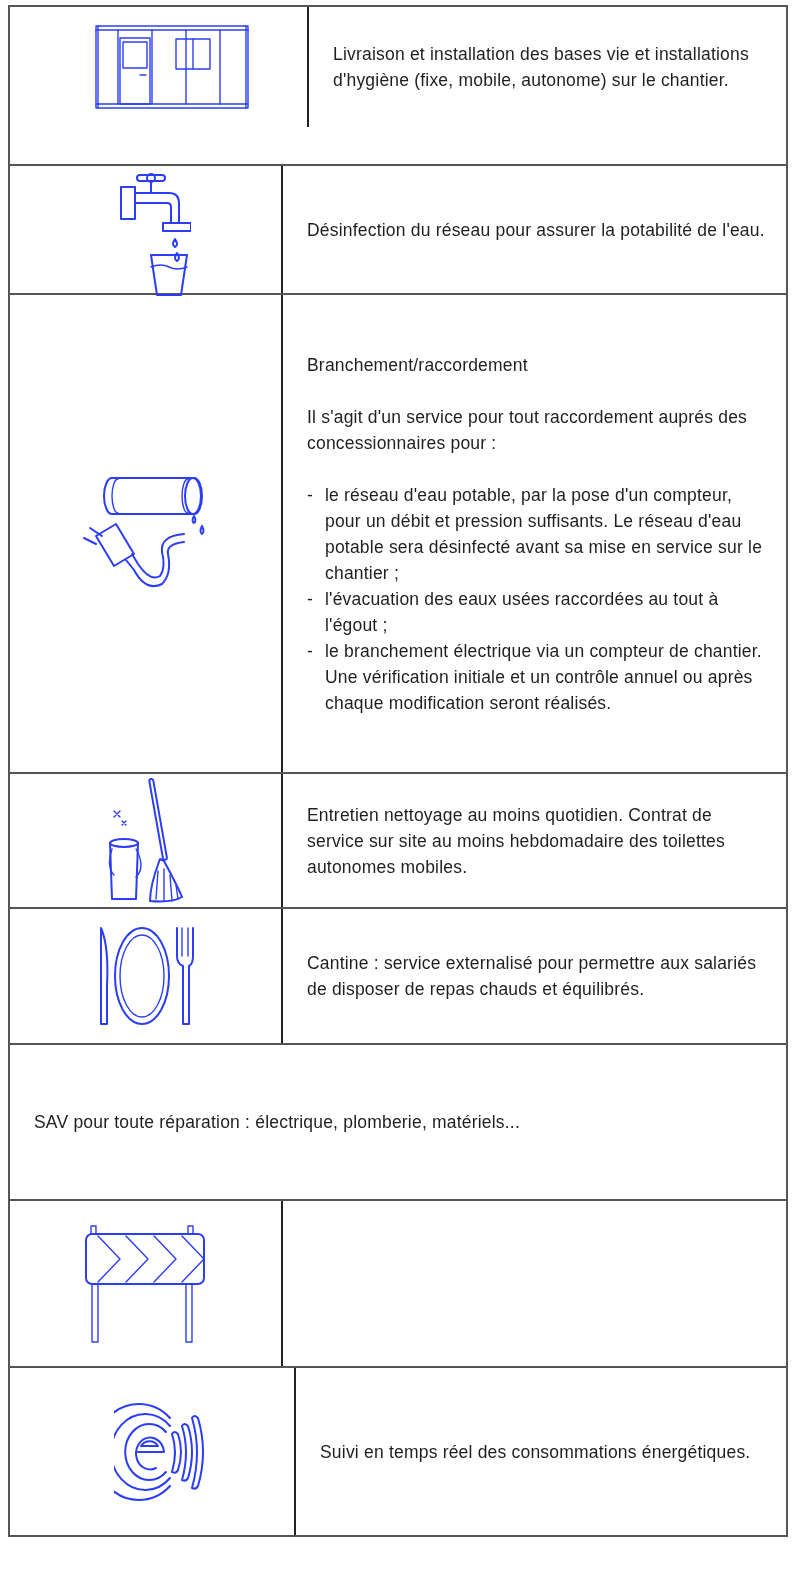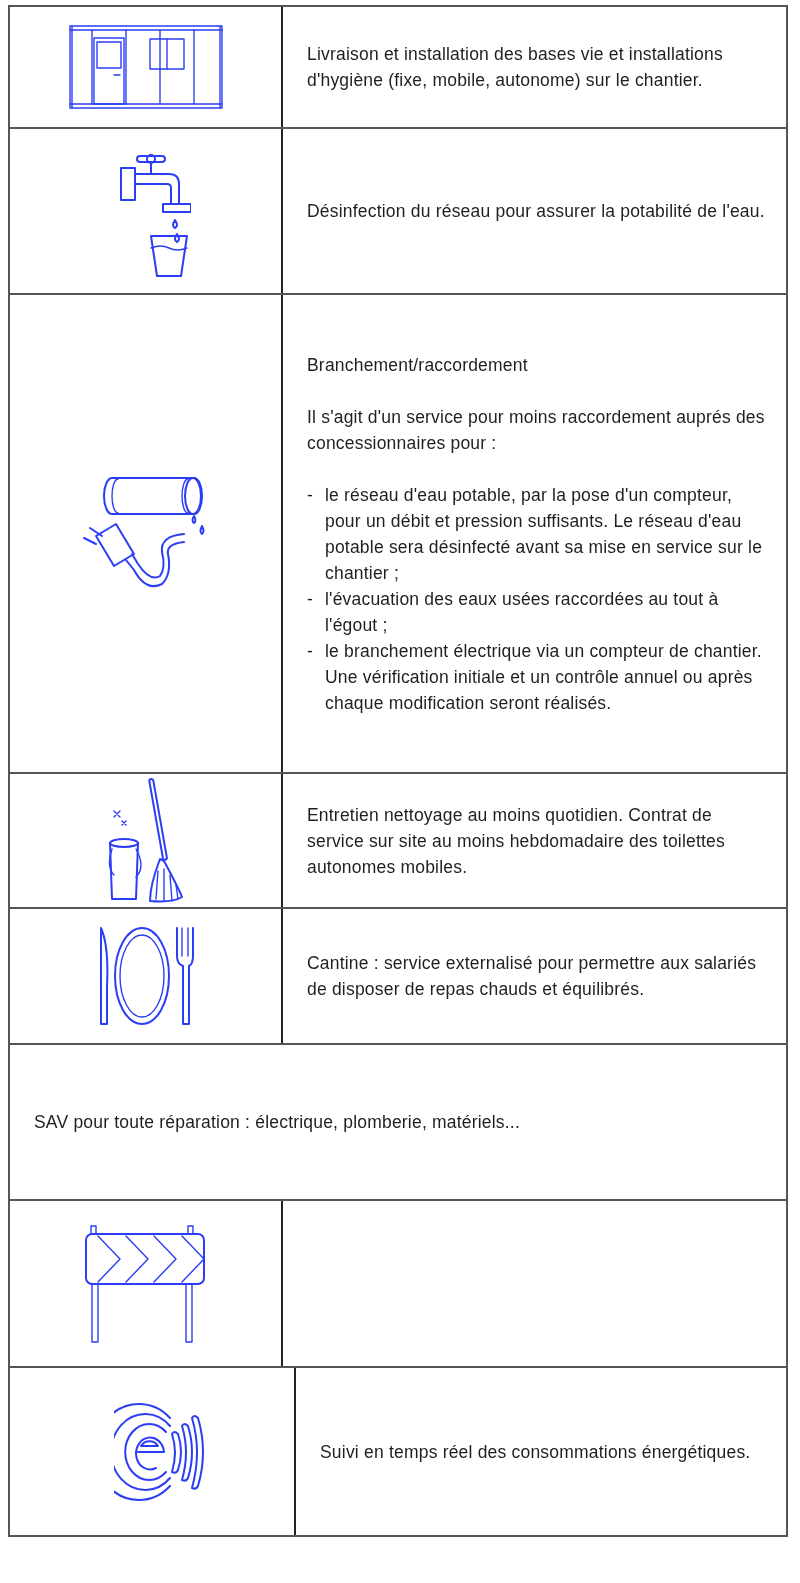--- a/index.html
+++ b/index.html
@@ -2,21 +2,21 @@
 <html><head>
 <meta charset="utf-8">
 <style>
   html, body { margin: 0; padding: 0; background: #ffffff; }
   body { width: 800px; height: 1583px; position: relative; font-family: "Liberation Sans", sans-serif; color: #1f1f1f; }
   .table {
     position: absolute; left: 8px; top: 5px; width: 780px;
     border: 2px solid #555555; border-collapse: collapse; box-sizing: border-box;
   }
   .row { display: flex; border-top: 2px solid #555555; box-sizing: border-box; }
-  .row:first-child { border-top: none; }
+  .row:first-child { border-top: none; padding-left: 26px; }
   .icon-cell {
     width: 273px; flex: 0 0 273px; border-right: 2px solid #222222;
     display: flex; align-items: center; justify-content: center; box-sizing: border-box;
   }
   .text-cell {
     flex: 1; padding: 0 20px 0 24px; display: flex; flex-direction: column; justify-content: center;
     font-size: 17.5px; line-height: 26px; letter-spacing: 0.2px; box-sizing: border-box;
   }
   .text-cell p { margin: 0; }
   .gap { height: 26px; }
@@ -50,21 +50,21 @@
           <rect class="ic-thin" x="82" y="15" width="34" height="30"></rect>
           <line class="ic-thin" x1="99" y1="15" x2="99" y2="45"></line>
         </svg>
       </span>
     </div>
     <div class="text-cell">
       <p>Livraison et installation des bases vie et installations d'hygiène (fixe, mobile, autonome) sur le chantier.</p>
     </div>
   </div>
 
-  <div class="row" style="height:166px;">
+  <div class="row" style="height:129px;margin-top:37px;">
     <div class="icon-cell">
       <span>
         <svg width="90" height="134" viewBox="0 0 90 134">
           <rect class="ic" x="20" y="24" width="14" height="32"></rect>
           <path class="ic" d="M34 30 H68 Q78 30 78 40 V60 H70 V44 Q70 40 66 40 H34"></path>
           <rect class="ic" x="66" y="60" width="28" height="8" transform="translate(-4 0)"></rect>
           <line class="ic" x1="50" y1="30" x2="50" y2="20"></line>
           <rect class="ic" x="36" y="12" width="28" height="6" rx="3"></rect>
           <circle class="ic" cx="50" cy="15" r="4"></circle>
           <path class="ic" d="M74 76 q-4 6 0 8 q4 -2 0 -8 z"></path>
@@ -93,21 +93,21 @@
           <line class="ic" x1="8" y1="64" x2="20" y2="70"></line>
           <line class="ic" x1="14" y1="54" x2="26" y2="62"></line>
           <path class="ic" d="M50 86 L58 96 Q70 118 86 110 Q96 100 92 80 Q90 70 108 68"></path>
           <path class="ic" d="M56 80 L62 90 Q74 108 84 102 Q90 94 86 78 Q84 62 108 60"></path>
         </svg>
       </span>
     </div>
     <div class="text-cell">
       <p>Branchement/raccordement</p>
       <div class="gap"></div>
-      <p>Il s'agit d'un service pour moins raccordement auprés des concessionnaires pour :</p>
+      <p>Il s'agit d'un service pour tout raccordement auprés des concessionnaires pour :</p>
       <div class="gap"></div>
       <div class="bullet">
         <span class="dash">-</span>
         <span>le réseau d'eau potable, par la pose d'un compteur, pour un débit et pression suffisants. Le réseau d'eau potable sera désinfecté avant sa mise en service sur le chantier ;</span>
       </div>
       <div class="bullet">
         <span class="dash">-</span>
         <span>l'évacuation des eaux usées raccordées au tout à l'égout ;</span>
       </div>
       <div class="bullet">

